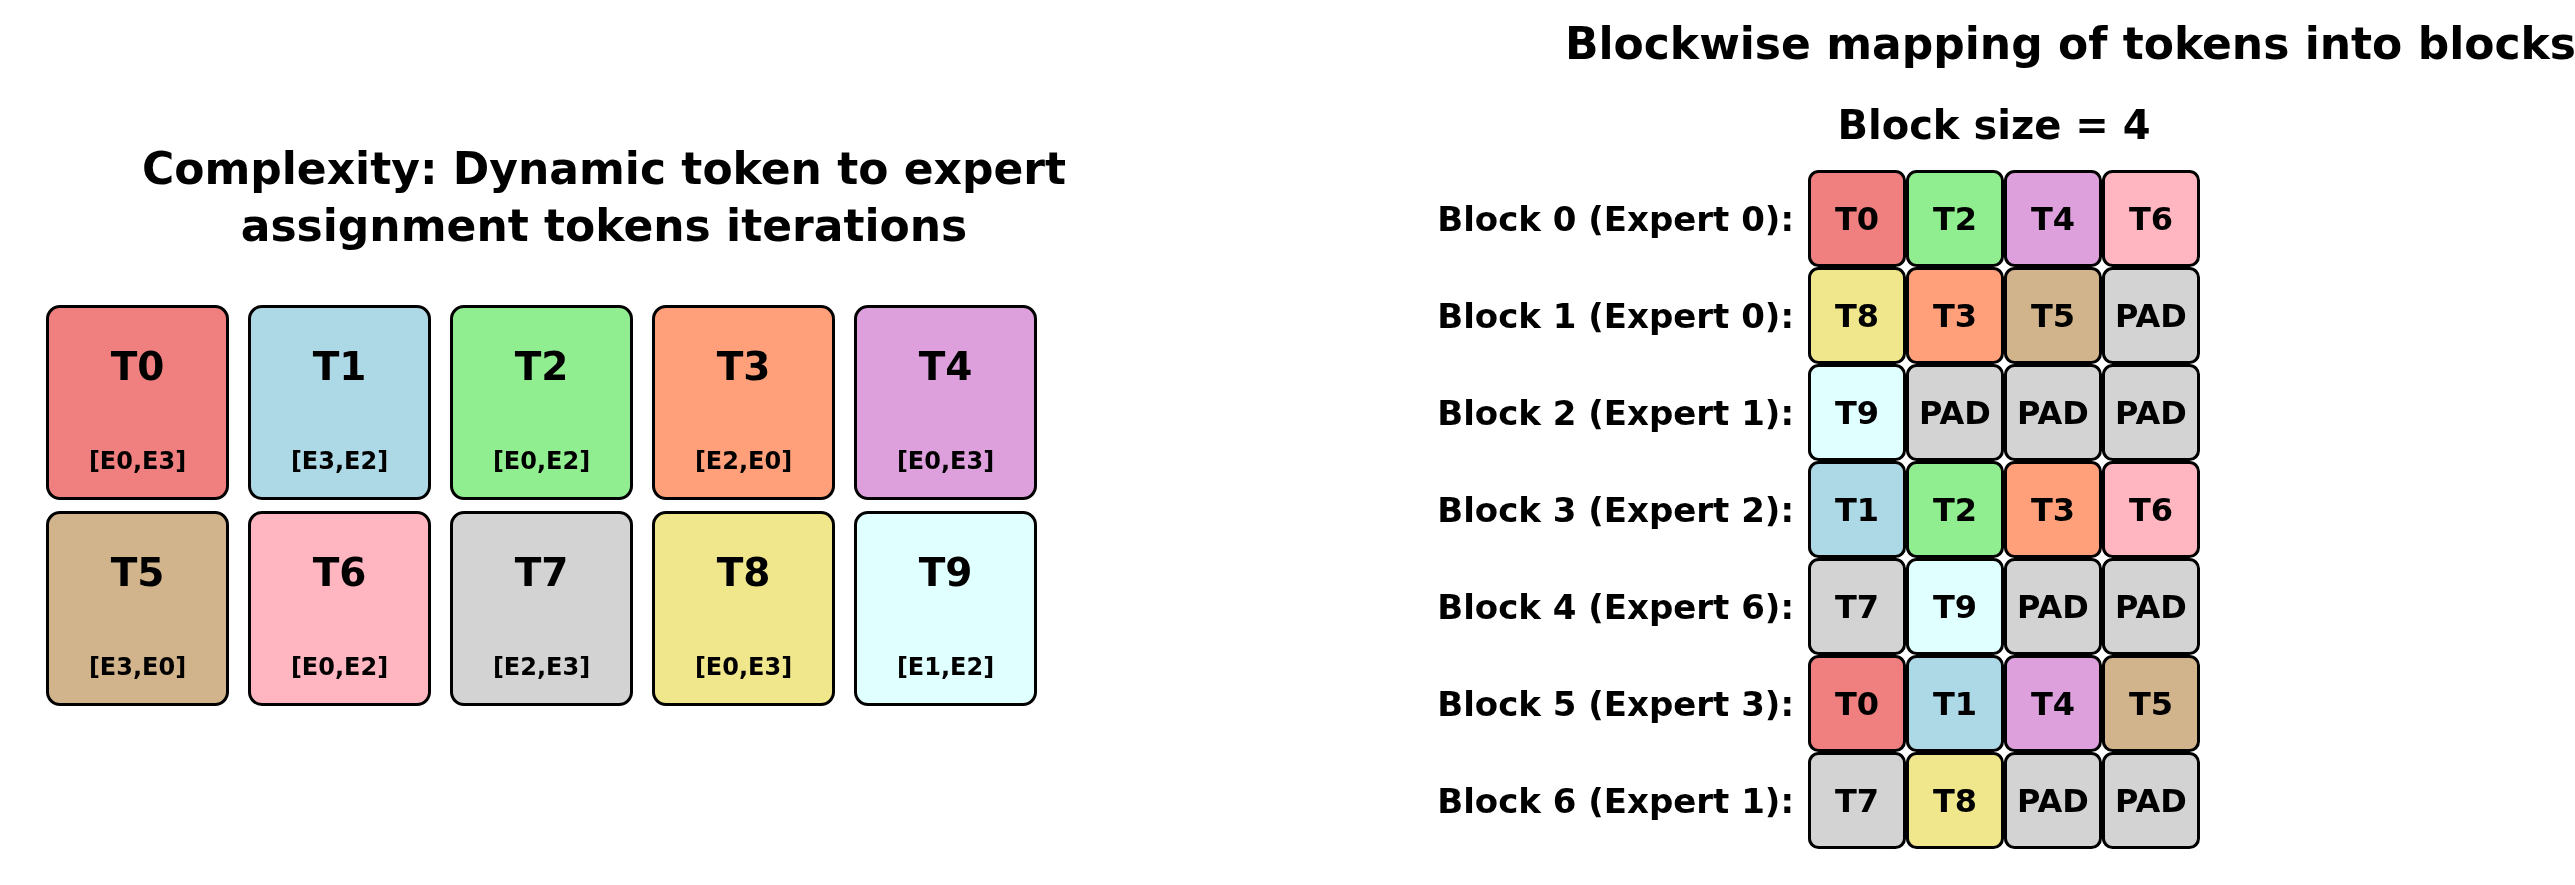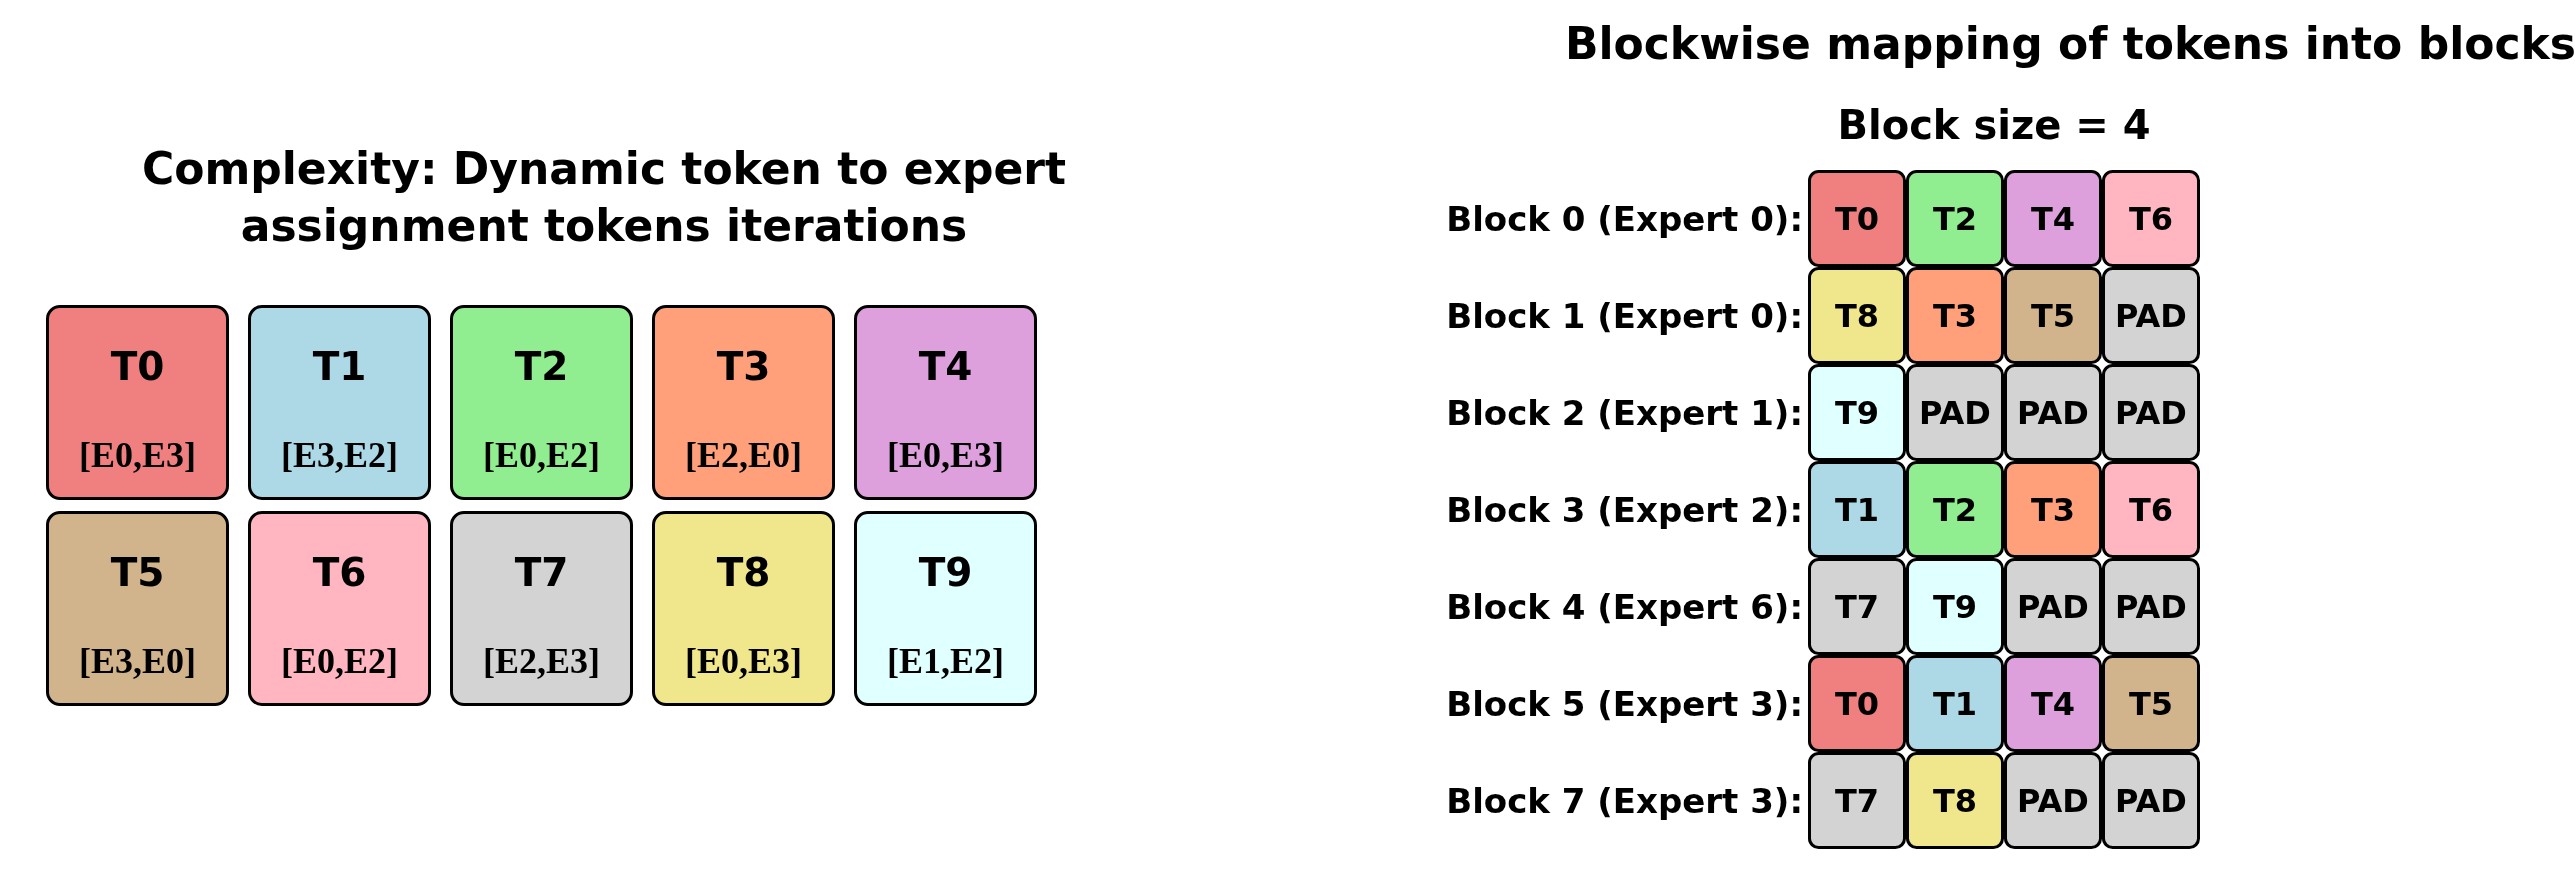--- a/index.html
+++ b/index.html
@@ -8,30 +8,30 @@
 
   
   .lp-title{position:absolute;left:0;top:132px;width:1192px;margin:8px;
             text-align:center;font-size:44px;font-weight:bold;line-height:57px;}
   .token-grid{position:absolute;left:46px;top:305px;display:grid;
               grid-template-columns:repeat(5,183px);column-gap:19px;row-gap:10.6px;}
   .token-box{height:195px;box-sizing:border-box;border:3.5px solid #000;border-radius:14px;
              display:flex;flex-direction:column;align-items:center;justify-content:space-between;
              padding:39px 0 23.6px;}
   .token-id{font-size:39px;font-weight:bold;line-height:1;}
-  .token-experts{font-size:36px;font-weight:bold;line-height:1;font-family:Liberation Serif, serif;}
+  .token-experts{font-size:24px;font-weight:bold;line-height:1;}
 
   
   .rp-title{position:absolute;left:1404px;top:14.8px;width:1172px;margin:0;
             text-align:right;font-size:44px;font-weight:bold;line-height:57px;}
   .rp-subtitle{position:absolute;left:1404px;top:105px;width:1180px;
                text-align:center;font-size:40px;font-weight:bold;line-height:1;}
   .block-rows{position:absolute;left:1357px;top:170px;display:flex;flex-direction:column;}
   .block-row{display:flex;align-items:stretch;height:97px;}
-  .block-label{width:451px;box-sizing:border-box;padding-right:5px;
+  .block-label{width:451px;box-sizing:border-box;padding-right:14px;
                display:flex;align-items:center;justify-content:flex-end;
                font-size:34px;font-weight:bold;white-space:nowrap;}
   .block-cells{display:flex;}
   .block-cell{width:98px;height:97px;box-sizing:border-box;border:3px solid #000;border-radius:10.6px;
               display:flex;align-items:center;justify-content:center;
               font-size:32px;font-weight:bold;}
 </style>
 </head>
 <body>
 
@@ -147,21 +147,21 @@
         <div class="block-label">Block 5 (Expert 3):</div>
         <div class="block-cells">
           <div class="block-cell" style="background-color: rgb(240, 128, 128);">T0</div>
           <div class="block-cell" style="background-color: rgb(173, 216, 230);">T1</div>
           <div class="block-cell" style="background-color: rgb(221, 160, 221);">T4</div>
           <div class="block-cell" style="background-color: rgb(210, 180, 140);">T5</div>
         </div>
       </div>
 
       <div class="block-row">
-        <div class="block-label">Block 7 (Expert 3):</div>
+        <div class="block-label">Block 6 (Expert 1):</div>
         <div class="block-cells">
           <div class="block-cell" style="background-color: rgb(211, 211, 211);">T7</div>
           <div class="block-cell" style="background-color: rgb(240, 230, 140);">T8</div>
           <div class="block-cell" style="background-color: rgb(211, 211, 211);">PAD</div>
           <div class="block-cell" style="background-color: rgb(211, 211, 211);">PAD</div>
         </div>
       </div>
 
     </div>
   </section>

